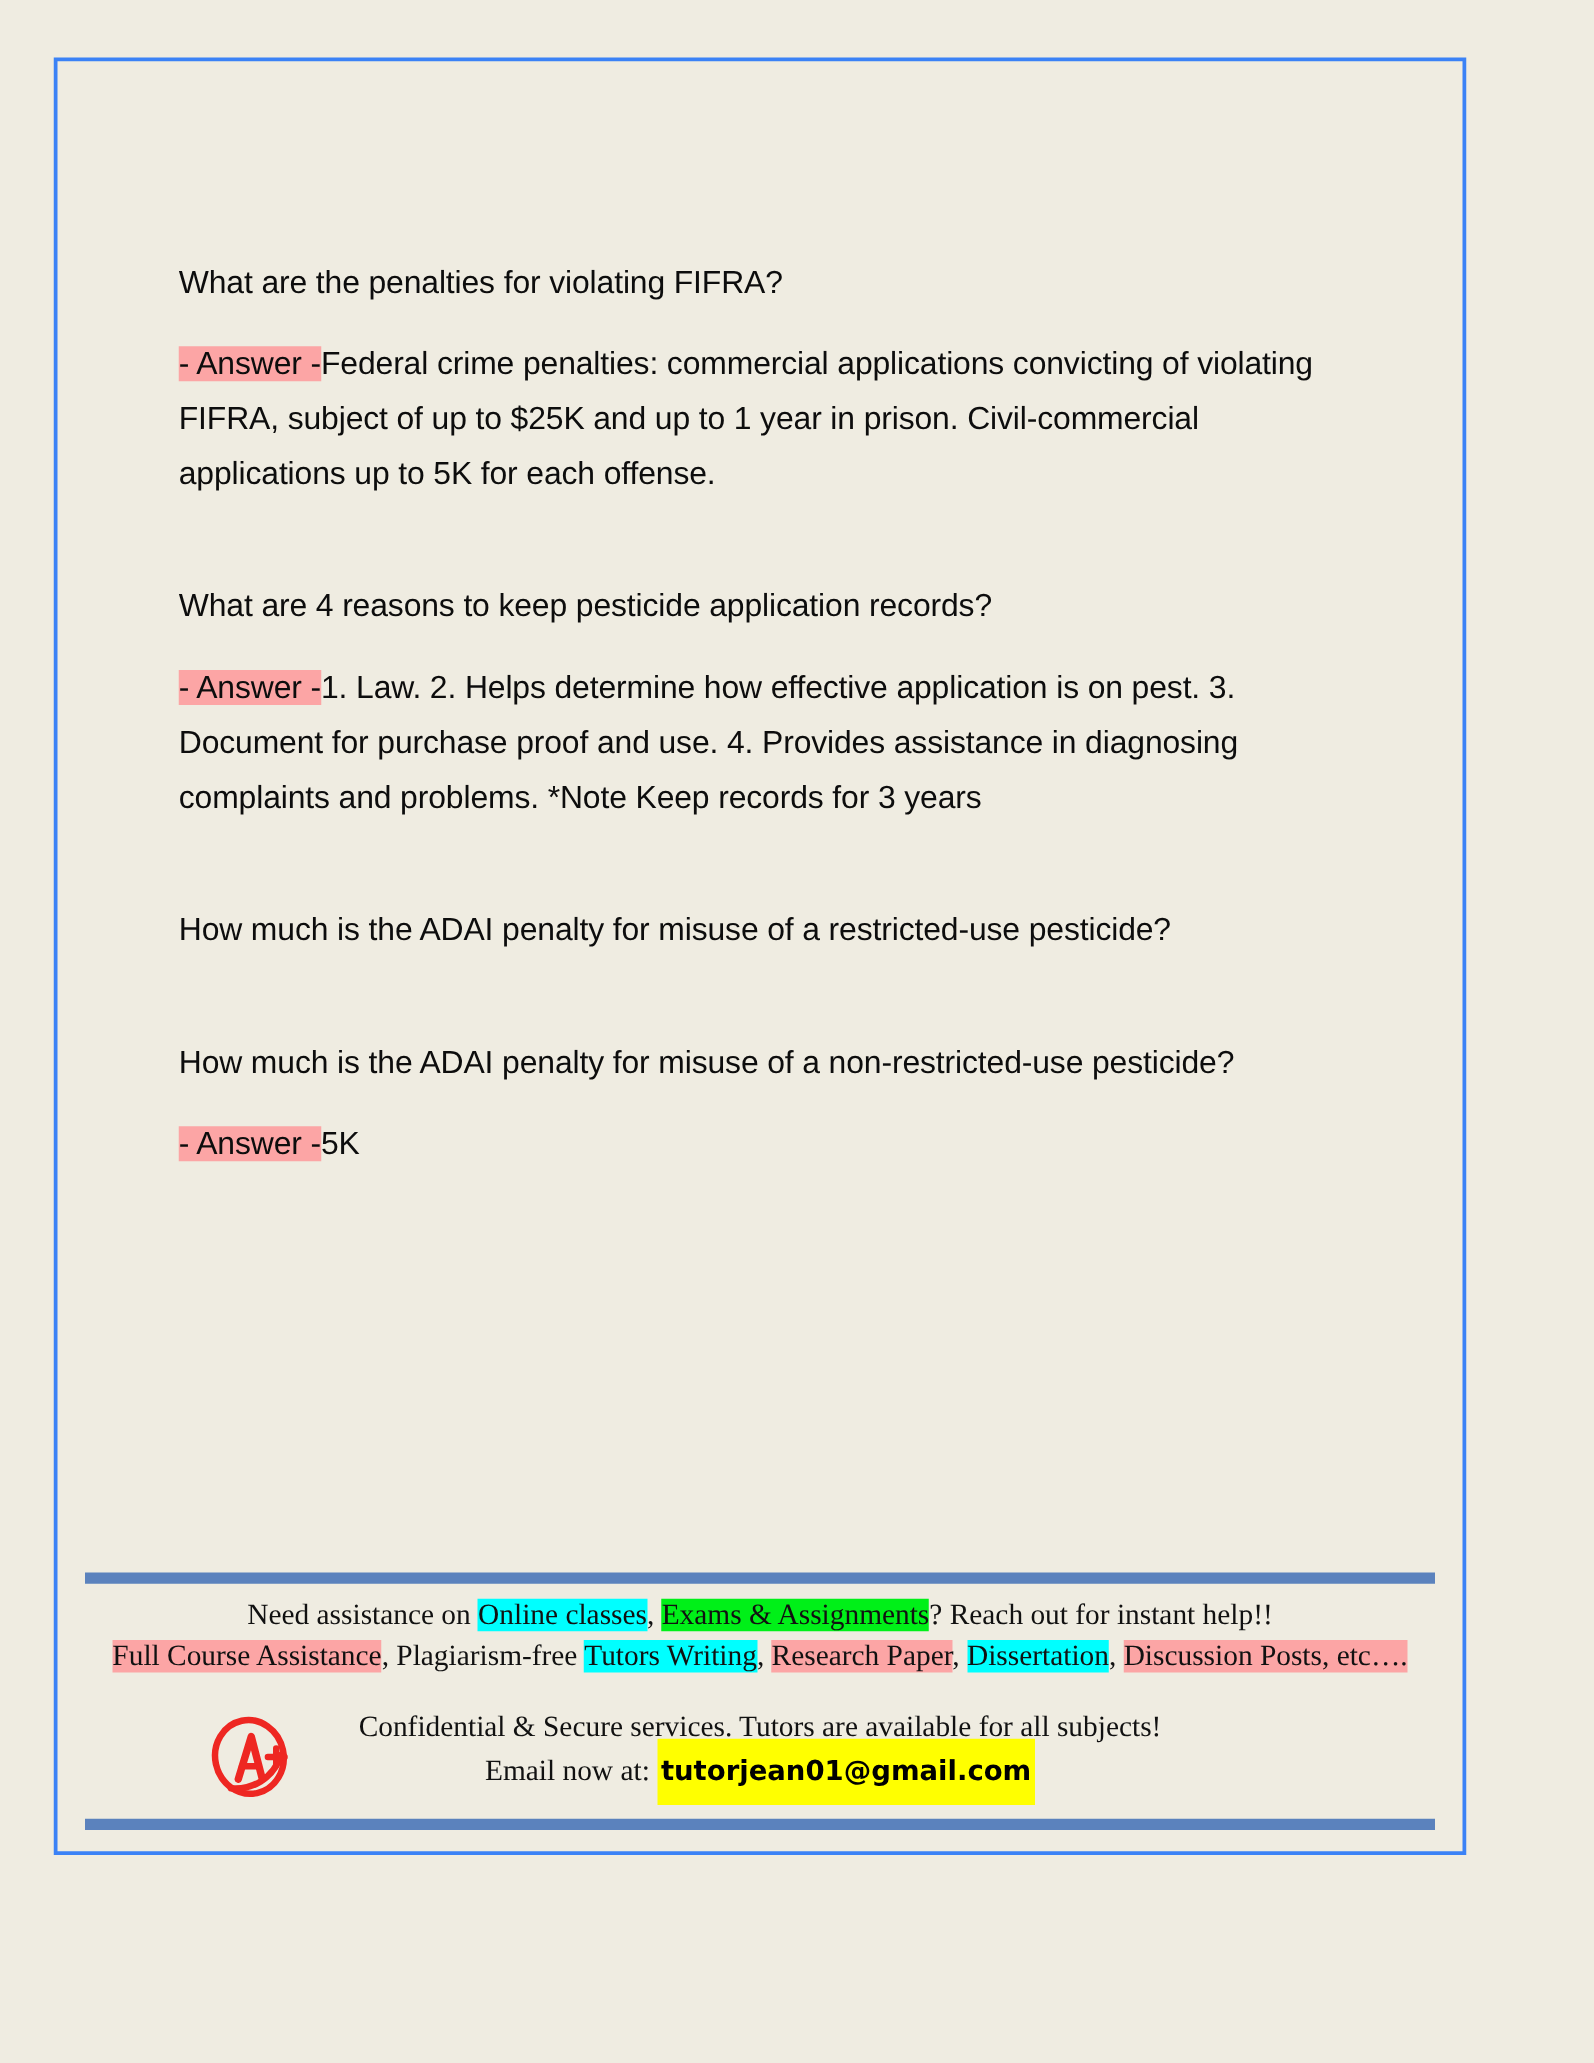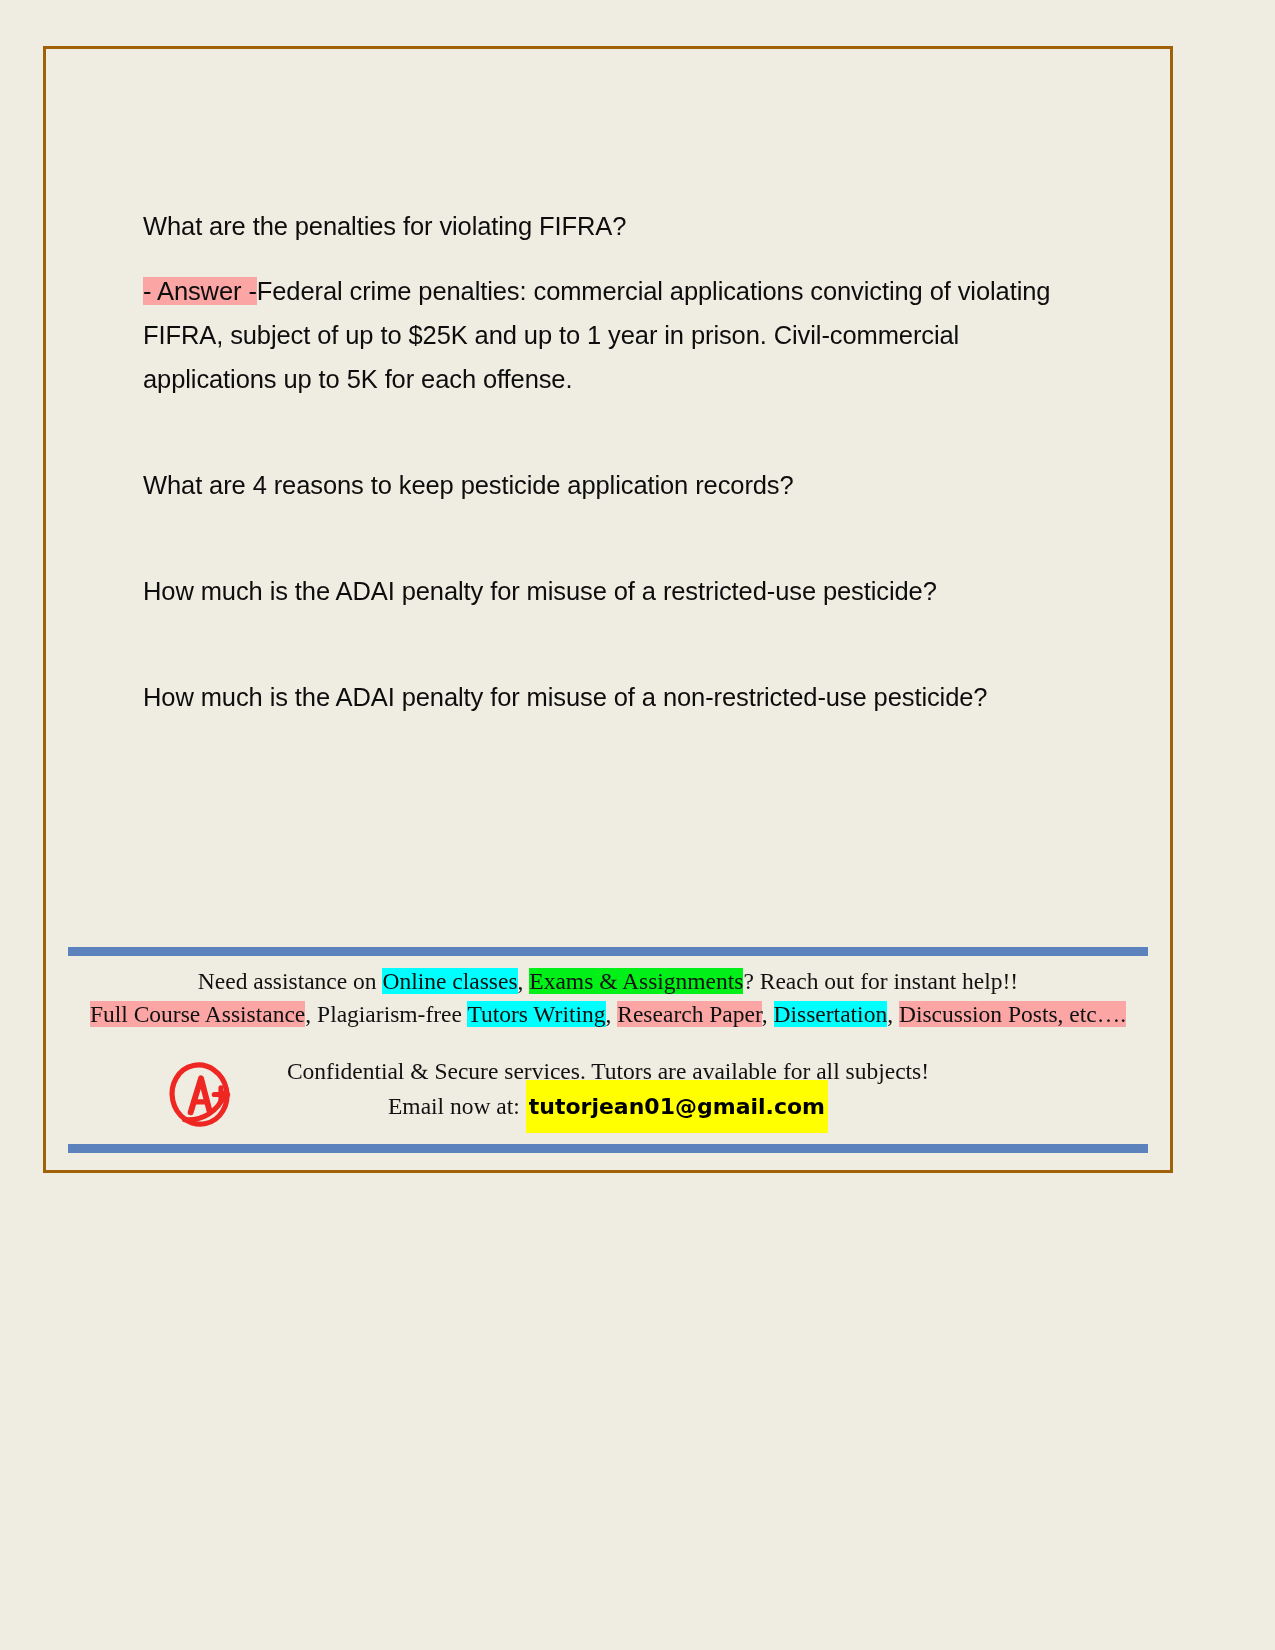--- a/index.html
+++ b/index.html
@@ -13,23 +13,23 @@
     height: 1650px;
     font-family: "Liberation Sans", sans-serif;
     -webkit-font-smoothing: antialiased;
   }
 
   .page {
     position: absolute;
     left: 43px;
     top: 46px;
     width: 1130px;
-    height: 1127px;
+    height: 1438px;
     box-sizing: border-box;
-    border: 3px solid #a16207;
+    border: 3px solid #3b82f6;
     background: #efece1;
     overflow: hidden;
   }
 
   .content {
     position: absolute;
     left: 97px;
     top: 155px;
     width: 940px;
   }
@@ -127,28 +127,30 @@
 
   <div class="content">
 
     <div class="qa-block">
       <p class="question">What are the penalties for violating FIFRA?</p>
       <p class="answer"><span class="hl-yellow">- Answer -</span><span>Federal crime penalties: commercial applications convicting of violating FIFRA, subject of up to $25K and up to 1 year in prison. Civil-commercial applications up to 5K for each offense.</span></p>
     </div>
 
     <div class="qa-block">
       <p class="question">What are 4 reasons to keep pesticide application records?</p>
+      <p class="answer"><span class="hl-yellow">- Answer -</span><span>1. Law. 2. Helps determine how effective application is on pest. 3. Document for purchase proof and use. 4. Provides assistance in diagnosing complaints and problems. *Note Keep records for 3 years</span></p>
     </div>
 
     <div class="qa-block">
       <p class="question">How much is the ADAI penalty for misuse of a restricted-use pesticide?</p>
     </div>
 
     <div class="qa-block">
       <p class="question">How much is the ADAI penalty for misuse of a non-restricted-use pesticide?</p>
+      <p class="answer"><span class="hl-yellow">- Answer -</span><span>5K</span></p>
     </div>
 
 
   </div>
 
   <div class="footer">
 
     <div class="rule top"></div>
 
     <div class="footer-inner">

